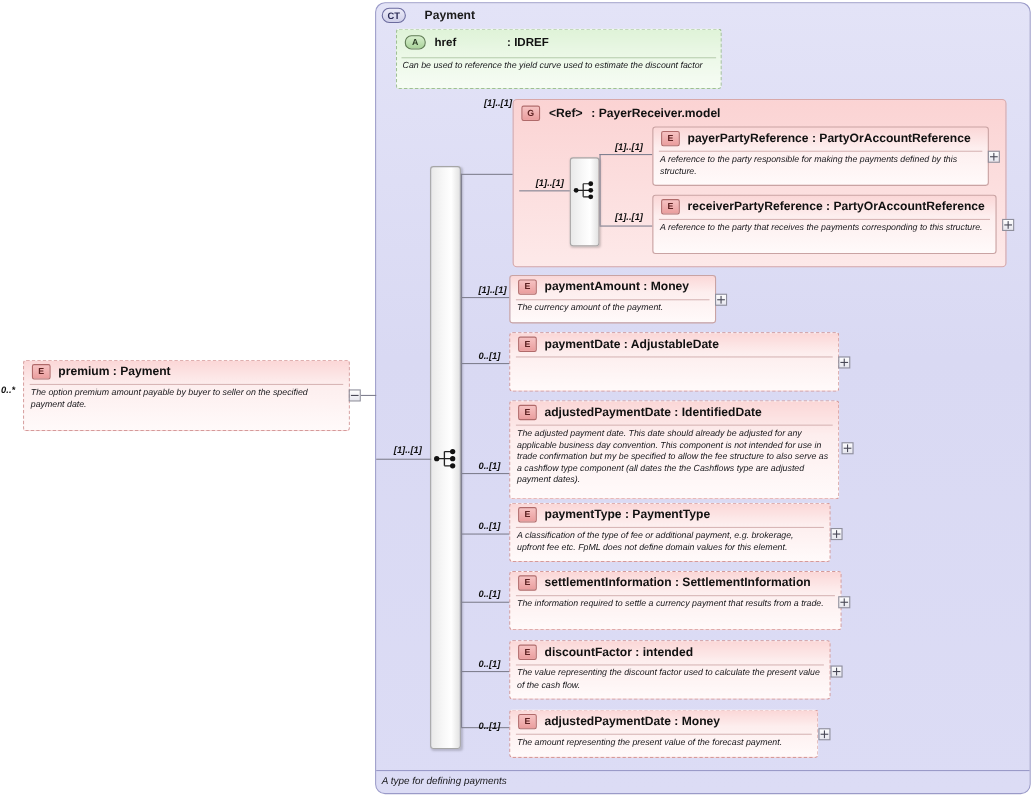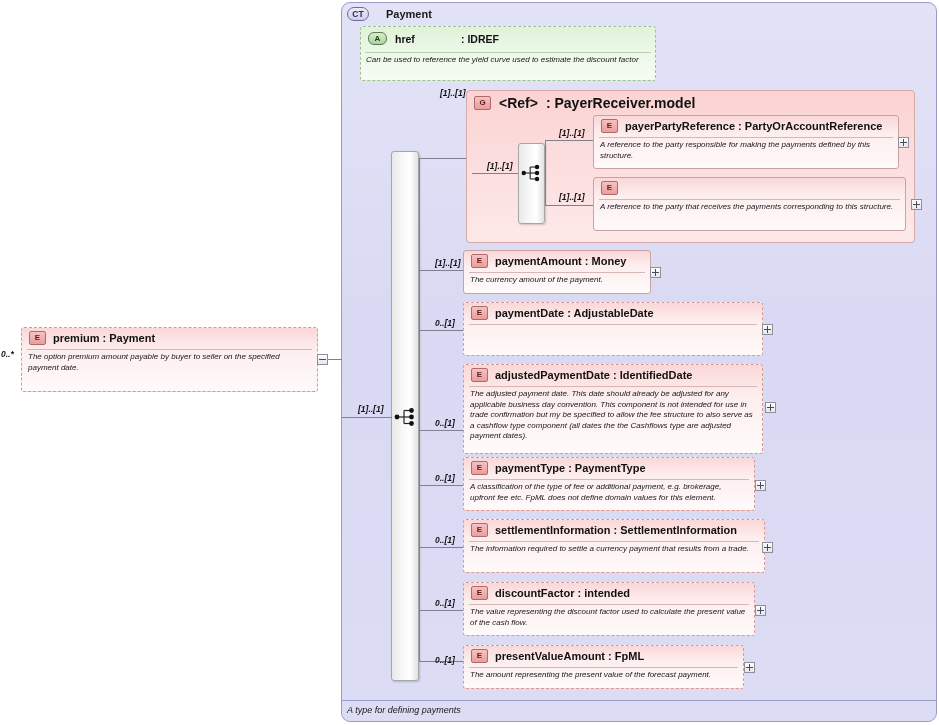--- a/index.html
+++ b/index.html
@@ -145,21 +145,21 @@
     display: flex; align-items: center; gap: 8px;
   }
   .badge-g {
     width: 17px; height: 14px;
     border: 1px solid #b06a6a;
     border-radius: 2px;
     background: linear-gradient(180deg,#f6c2c2,#ea9d9d);
     color: #5b2020;
     font-size: 8px;
   }
-  .grp-title { font-size: 14px; font-weight: bold; color: #111; }
+  .grp-title { font-size: 11px; font-weight: bold; color: #111; }
 
   
   .seq-bar {
     background: linear-gradient(90deg,#e9e9e9 0%, #f7f7f7 40%, #ffffff 70%, #e2e2e2 100%);
     border: 1px solid #a6a6a6;
     border-radius: 3px;
     box-shadow: 1px 1px 2px rgba(0,0,0,0.18);
   }
   .seq-icon { position: absolute; }
 
@@ -289,20 +289,21 @@
   </div>
   <div class="abs pm-btn plus" style="left:898px; top:137px;">
       <i></i>
     </div>
 
   <div class="abs line-h" style="left:545px; top:205px; width:48px;"></div>
   <div class="abs card" style="left:559px; top:192px;">[1]..[1]</div>
   <div class="abs el-box solid" style="left:593px; top:177px; width:313px; height:54px;">
     <div class="el-head">
       <span class="badge badge-e">E</span>
+      <span class="el-title">receiverPartyReference : PartyOrAccountReference</span>
     </div>
     <div class="el-sep"></div>
     <div class="el-doc">A reference to the party that receives the payments corresponding to this structure.</div>
   </div>
   <div class="abs pm-btn plus" style="left:911px; top:199px;">
       <i></i>
     </div>
 
   <div class="abs line-h" style="left:419px; top:270px; width:44px;"></div>
   <div class="abs card" style="left:435px; top:258px;">[1]..[1]</div>
@@ -385,21 +386,21 @@
   </div>
   <div class="abs pm-btn plus" style="left:755px; top:605px;">
       <i></i>
     </div>
 
   <div class="abs line-h" style="left:419px; top:661px; width:44px;"></div>
   <div class="abs card" style="left:435px; top:655px;">0..[1]</div>
   <div class="abs el-box" style="left:463px; top:645px; width:281px; height:44px;">
     <div class="el-head">
       <span class="badge badge-e">E</span>
-      <span class="el-title">presentValueAmount : FpML</span>
+      <span class="el-title">adjustedPaymentDate : Money</span>
     </div>
     <div class="el-sep"></div>
     <div class="el-doc">The amount representing the present value of the forecast payment.</div>
   </div>
   <div class="abs pm-btn plus" style="left:744px; top:662px;">
       <i></i>
     </div>
 
 </div>
 

